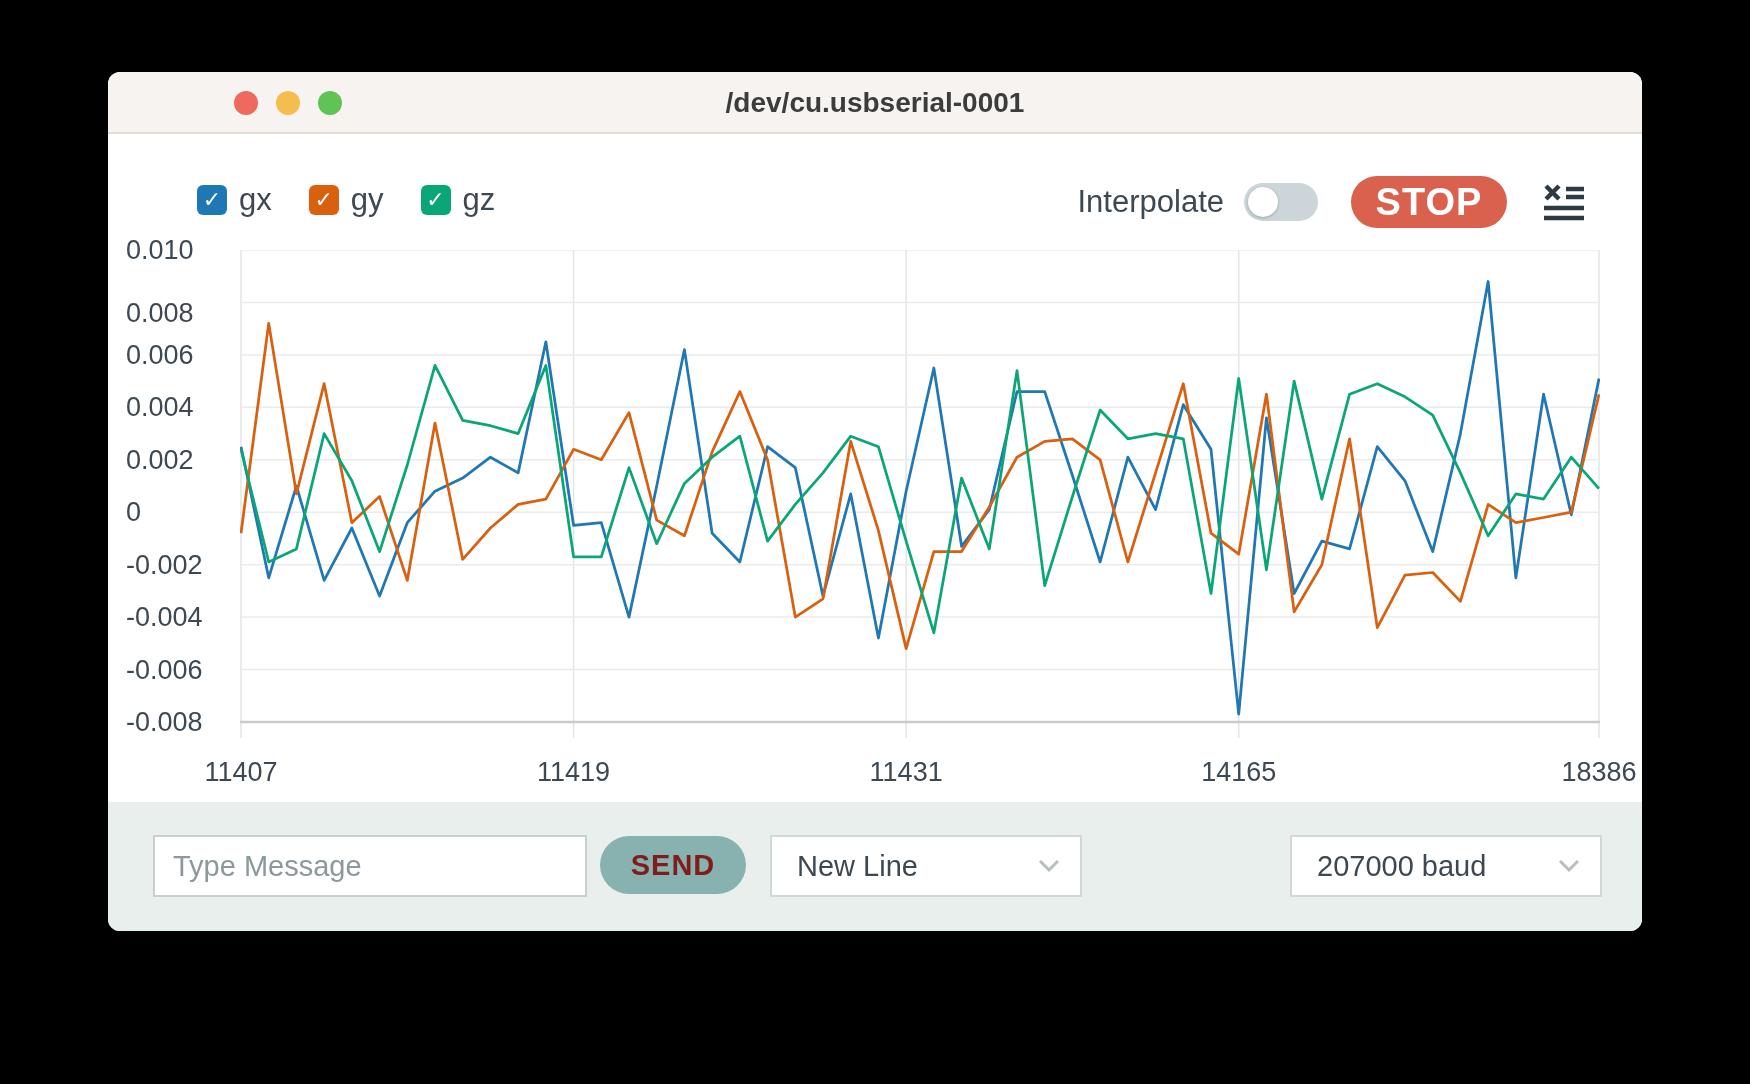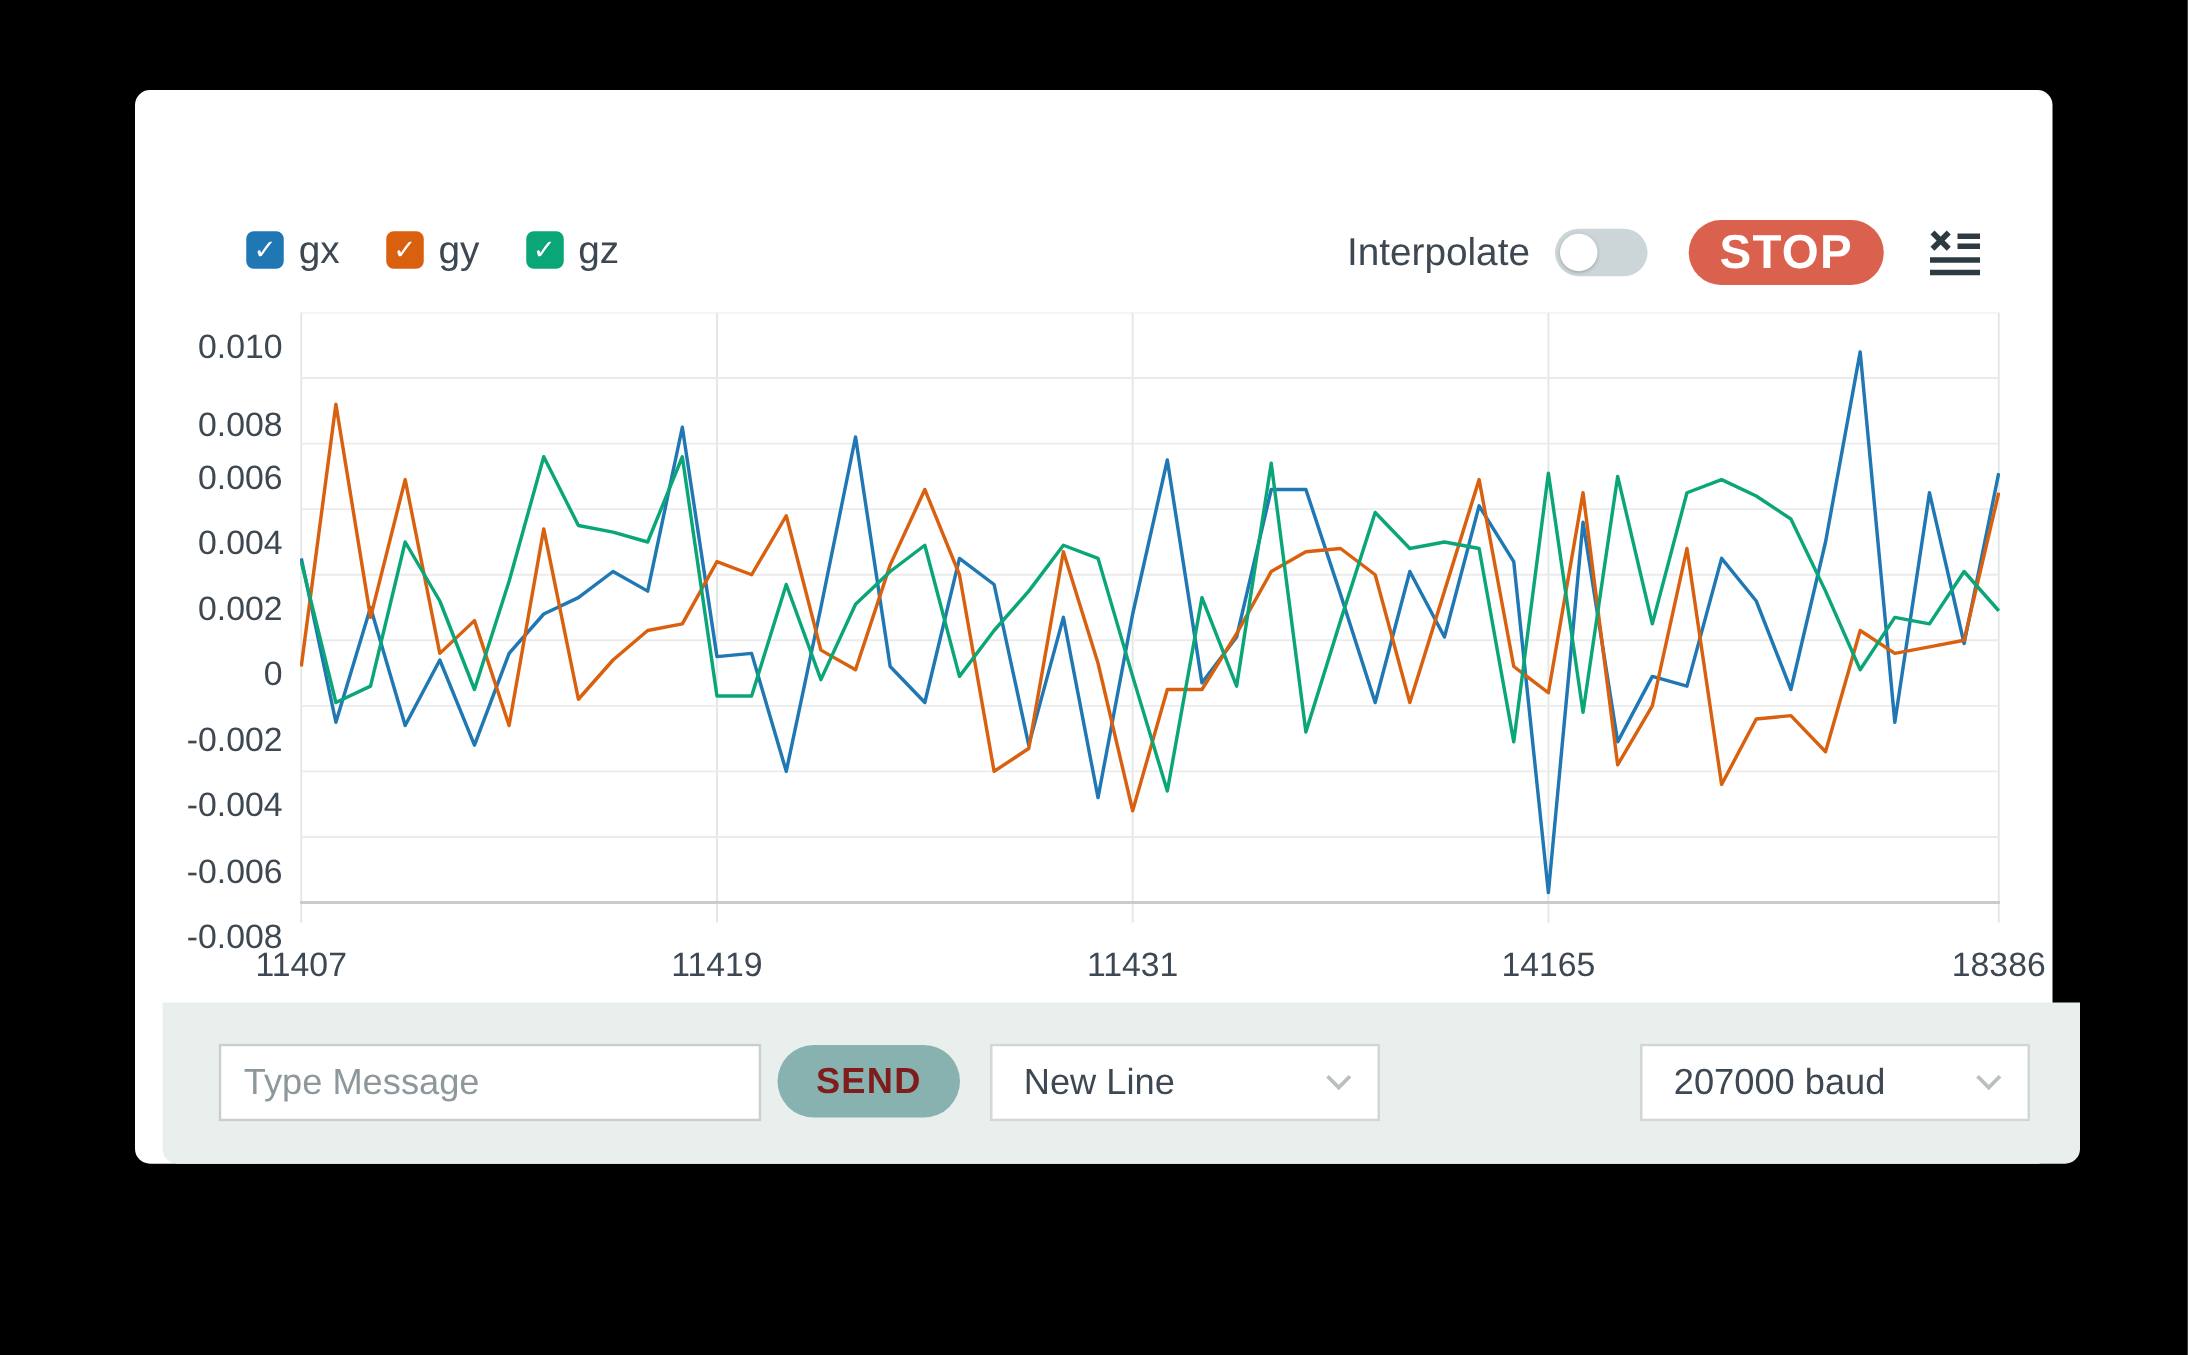--- a/index.html
+++ b/index.html
@@ -25,44 +25,50 @@
   .right-cluster{position:absolute;right:57px;top:40px;display:flex;align-items:center;}
   .interp-label{font-size:31px;color:#3d4852;margin-right:20px;}
   .switch{width:74px;height:38px;border-radius:19px;background:#ccd6d9;position:relative;margin-right:33px;}
   .knob{position:absolute;left:4px;top:4px;width:30px;height:30px;border-radius:50%;background:#ffffff;
     box-shadow:0 1px 3px rgba(0,0,0,.25);}
   .stop-btn{width:156px;height:52px;border-radius:26px;border:none;color:#fff;font-size:38px;
     font-weight:bold;letter-spacing:1px;margin-right:36px;font-family:inherit;}
   .list-icon{width:42px;height:40px;}
   
   .plot{position:absolute;left:132px;top:178px;width:1360px;height:492px;}
-  .ylabels div{position:absolute;left:18px;width:100px;height:32px;line-height:32px;text-align:right;
-    font-size:27px;color:#3d4852;margin-top:27px;}
+  .ylabels div{position:absolute;left:18px;width:100px;height:32px;line-height:32px;text-align:left;
+    font-size:27px;color:#3d4852;}
   .xlabels div{position:absolute;width:120px;height:32px;line-height:32px;text-align:center;
     font-size:27px;color:#3d4852;top:684px;}
   
   .bottombar{position:absolute;left:0;top:730px;width:100%;height:129px;background:#e9efec;
-    border-radius:0 0 12px 12px;margin-left:22px;}
+    border-radius:0 0 12px 12px;}
   .msg-input{position:absolute;left:45px;top:33px;width:434px;height:62px;box-sizing:border-box;
     border:2px solid #c9cfd0;background:#fff;font-size:29px;color:#3d4852;padding:0 18px;
     font-family:inherit;outline:none;}
   .msg-input::placeholder{color:#8d989c;}
   .send-btn{position:absolute;left:492px;top:34px;width:146px;height:58px;border-radius:29px;border:none;
     background:#87b2af;color:#7f1d1d;font-size:29px;font-weight:bold;letter-spacing:1px;font-family:inherit;}
   .selectbox{position:absolute;top:33px;width:312px;height:62px;box-sizing:border-box;background:#fff;
     border:2px solid #d3d6d6;display:flex;align-items:center;padding:0 20px 0 25px;}
   .sel-newline{left:662px;}
   .sel-baud{left:1182px;}
   .sel-text{flex:1;font-size:29px;color:#3d4852;}
 </style>
 </head>
 <body>
 
 <div class="window">
 
+  <div class="titlebar">
+    <div class="traffic t-red"></div>
+    <div class="traffic t-yellow"></div>
+    <div class="traffic t-green"></div>
+    <div class="title">/dev/cu.usbserial-0001</div>
+  </div>
 
   <div class="toolbar">
     <div class="toggles">
       <div class="chk-group">
         <span class="chk" style="background: rgb(31, 119, 180);">✓</span>
         <span class="chk-label">gx</span>
       </div>
       <div class="chk-group">
         <span class="chk" style="background: rgb(217, 96, 15);">✓</span>
         <span class="chk-label">gy</span>

